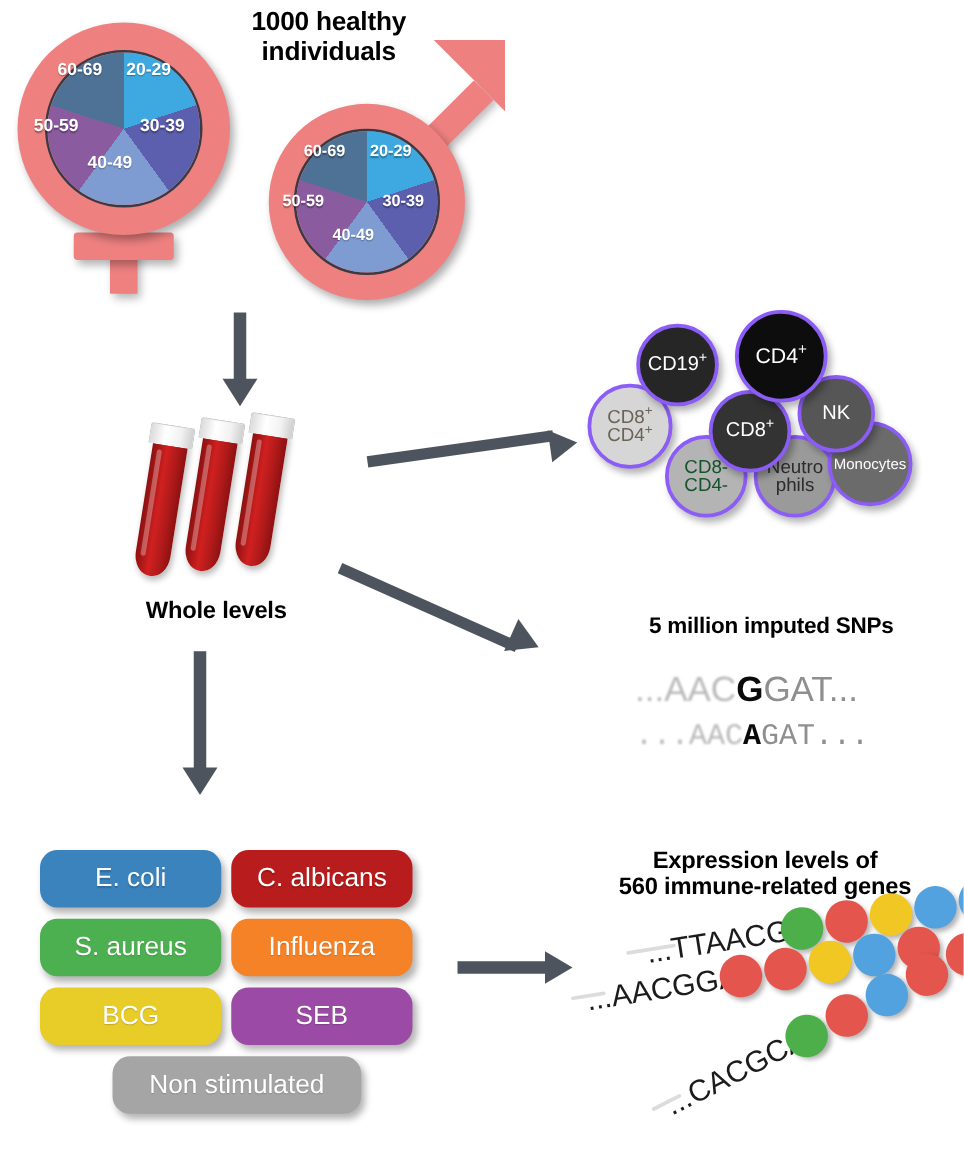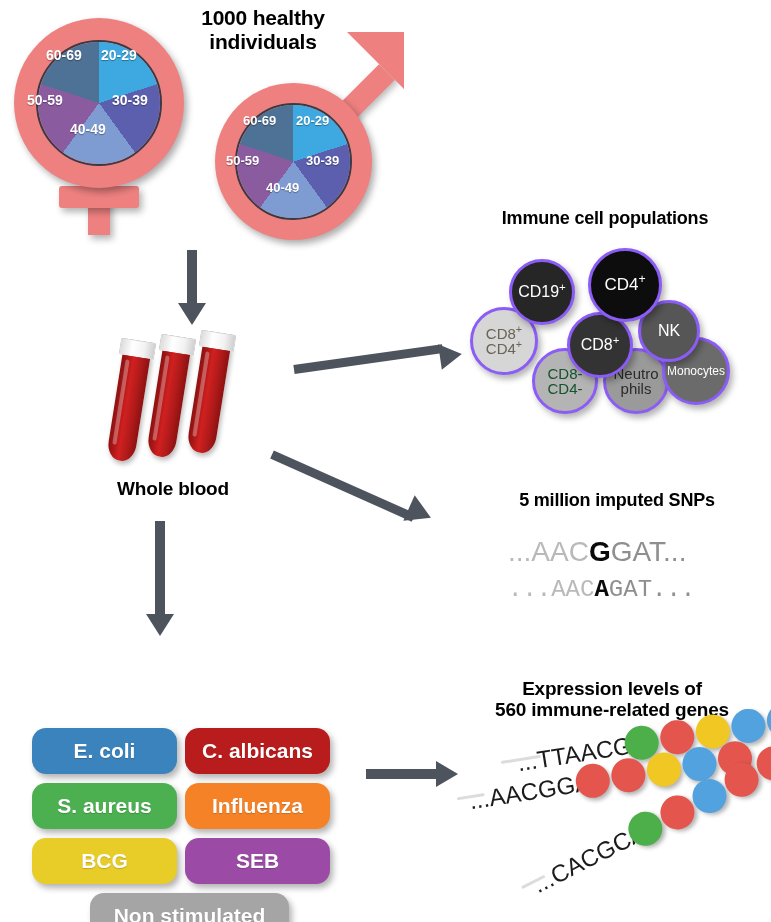--- a/index.html
+++ b/index.html
@@ -47,23 +47,23 @@
         box-shadow:3px 4px 6px rgba(0,0,0,0.30);line-height:1.02;}
   .cell sup{font-size:.72em;vertical-align:super;line-height:0;}
 
   
   .snp-row{position:absolute;white-space:nowrap;font-family:"Liberation Sans",sans-serif;margin-left:20px;}
   .snp-dim{color:#b9b9b9;filter:blur(0.7px);}
   .snp-mid{color:#8f8f8f;filter:blur(0.4px);}
   .snp-hi{color:#0a0a0a;font-weight:bold;}
 
   
-  .pill{position:absolute;border-radius:14px;color:#fff;font-weight:bold;
+  .pill{position:absolute;border-radius:14px;color:#fff;font-weight:normal;
         display:flex;align-items:center;justify-content:center;
-        box-shadow:3px 4px 6px rgba(0,0,0,0.30);text-shadow:0 1px 1px rgba(0,0,0,.18);margin-top:48px;}
+        box-shadow:3px 4px 6px rgba(0,0,0,0.30);text-shadow:0 1px 1px rgba(0,0,0,.18);}
 
   
   .strand{position:absolute;transform-origin:0 50%;}
   .strand-txt{position:absolute;white-space:nowrap;color:#1b1b1b;
               font-family:"Liberation Sans",sans-serif;}
   .strand-line{position:absolute;height:3px;background:#dcdcdc;border-radius:2px;}
   .bead{position:absolute;border-radius:50%;box-shadow:2px 3px 4px rgba(0,0,0,.30);}
 </style>
 </head>
 <body>
@@ -128,38 +128,37 @@
       <div class="tube-body"></div>
       <div class="tube-gloss"></div>
       <div class="tube-neck"></div>
     </div>
     <div class="tube" style="left:203px;top:344px;width:28px;height:110px;transform:rotate(9deg);">
       <div class="tube-body"></div>
       <div class="tube-gloss"></div>
       <div class="tube-neck"></div>
     </div>
   </div>
-  <div class="abs bold-title" style="left:88px;top:478px;width:170px;font-size:19px;">Whole blood</div>
+  <div class="abs bold-title" style="left:88px;top:478px;width:170px;font-size:19px;">Whole levels</div>
 
   <div>
     <div class="arw" style="left:294px;top:365px;width:150px;height:9px;transform:rotate(-8deg);"></div>
     <div class="arw-head" style="left:440px;top:344px;border-top:13px solid transparent;border-bottom:13px solid transparent;border-left:22px solid #4E545E;transform:rotate(-8deg);"></div>
   </div>
 
   <div>
     <div class="arw" style="left:272px;top:450px;width:155px;height:9px;transform:rotate(24deg);"></div>
     <div class="arw-head" style="left:409px;top:494px;border-top:14px solid transparent;border-bottom:14px solid transparent;border-left:24px solid #4E545E;transform:rotate(24deg);"></div>
   </div>
 
   <div>
     <div class="arw" style="left:155px;top:521px;width:10px;height:97px;"></div>
     <div class="arw-head" style="left:146px;top:614px;border-left:14px solid transparent;border-right:14px solid transparent;border-top:22px solid #4E545E;"></div>
   </div>
 
-  <div class="abs bold-title" style="left:455px;top:208px;width:300px;font-size:18px;">Immune cell populations</div>
 
   <div>
     <div class="cell" style="left:470px;top:307px;width:68px;height:68px;background:#d6d6d6;color:#6b6355;font-size:15px;z-index:1;flex-direction:column;">
       <span>CD8<sup>+</sup></span>
       <span>CD4<sup>+</sup></span>
     </div>
     <div class="cell" style="left:532px;top:348px;width:66px;height:66px;background:#b4b4b4;color:#14532d;font-size:15px;z-index:2;flex-direction:column;">
       <span>CD8-</span>
       <span>CD4-</span>
     </div>

